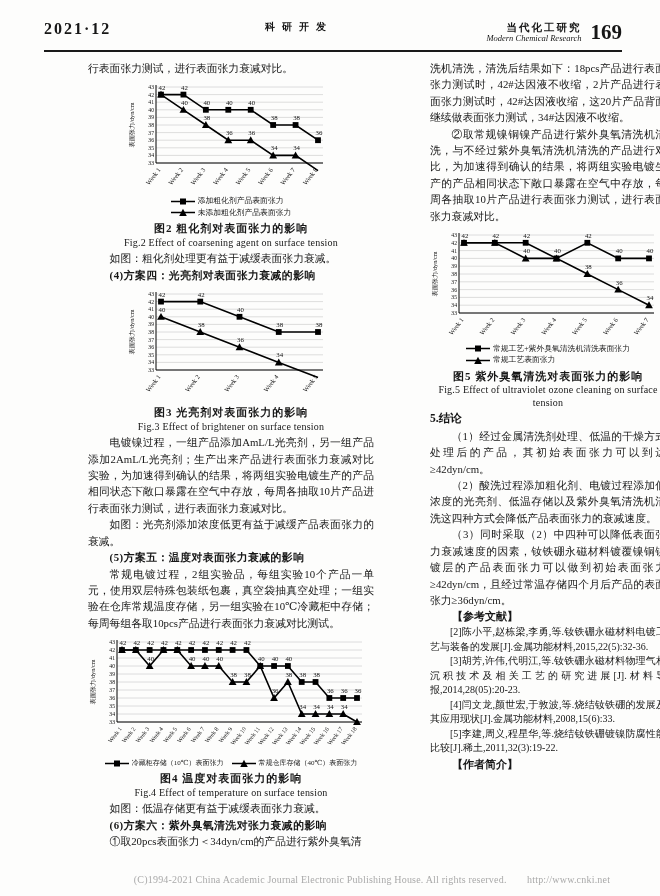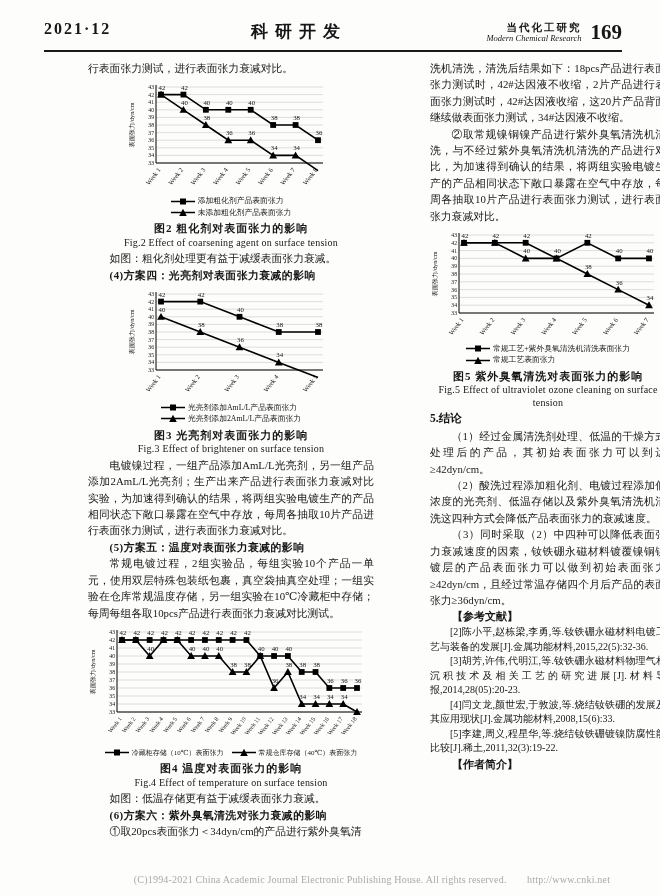--- a/index.html
+++ b/index.html
@@ -2,21 +2,21 @@
 <html><head>
 <meta charset="utf-8">
 <style>
   html,body{margin:0;padding:0;}
   body{width:660px;height:896px;position:relative;overflow:hidden;background:#fdfdfc;
        font-family:"Liberation Serif","DejaVu Serif",serif;color:#161616;}
   
   .header{margin:0 38px 0 44px;padding:20px 0 5px;display:flex;align-items:flex-start;
           justify-content:space-between;border-bottom:2px solid #1a1a1a;}
   .issue{font-size:16px;font-weight:bold;letter-spacing:2px;}
-  .section{font-size:17px;font-weight:bold;letter-spacing:7px;padding-bottom:1px;font-family:Liberation Mono, monospace;}
+  .section{font-size:10px;font-weight:bold;letter-spacing:7px;padding-bottom:1px;font-family:Liberation Mono, monospace;}
   .jblock{display:flex;align-items:center;gap:9px;}
   .jnames{text-align:right;line-height:1.15;}
   .j-cn{font-size:10.5px;font-weight:bold;letter-spacing:2px;}
   .j-en{font-size:8.5px;font-style:italic;}
   .pageno{font-size:21px;font-weight:bold;}
   
   .cols{display:flex;gap:12px;padding:8px 38px 0 44px;}
   .col{width:288px;font-size:10.8px;line-height:1.52;text-align:justify;margin-left:44px;}
   .col p{margin:0;}
   .ind{text-indent:2em;}
@@ -200,41 +200,26 @@
             <path d="M34 26.900000000000002L37.9 33.8L30.1 33.8Z" fill="#000"></path>
             <text x="35" y="25.8" text-anchor="middle" font-size="6.8" fill="#111">40</text>
             <path d="M73.25 42.1L77.15 49L69.35 49Z" fill="#000"></path>
             <text x="74.25" y="41" text-anchor="middle" font-size="6.8" fill="#111">38</text>
             <path d="M112.5 57.3L116.4 64.19999999999999L108.6 64.19999999999999Z" fill="#000"></path>
             <text x="113.5" y="56.199999999999996" text-anchor="middle" font-size="6.8" fill="#111">36</text>
             <path d="M151.75 72.5L155.65 79.4L147.85 79.4Z" fill="#000"></path>
             <text x="152.75" y="71.4" text-anchor="middle" font-size="6.8" fill="#111">34</text>
           </svg>
         </div>
-        <div class="legend">
-          <span class="lg-row">
-            <svg width="24" height="9">
-              <line x1="0" y1="4.5" x2="24" y2="4.5" stroke="#000" stroke-width="1.5"></line>
-              <rect x="9" y="1.5" width="6" height="6" fill="#000"></rect>
-            </svg>
-            <span>光亮剂添加AmL/L产品表面张力</span>
-          </span>
-          <span class="lg-row">
-            <svg width="24" height="9">
-              <line x1="0" y1="4.5" x2="24" y2="4.5" stroke="#000" stroke-width="1.5"></line>
-              <path d="M12 0.8L15.8 8L8.2 8Z" fill="#000"></path>
-            </svg>
-            <span>光亮剂添加2AmL/L产品表面张力</span>
-          </span>
-        </div>
       <div class="caption-cn">图3 光亮剂对表面张力的影响</div>
       <div class="caption-en">Fig.3 Effect of brightener on surface tension</div>
     </div>
 
     <p class="ind">电镀镍过程，一组产品添加AmL/L光亮剂，另一组产品添加2AmL/L光亮剂；生产出来产品进行表面张力衰减对比实验，为加速得到确认的结果，将两组实验电镀生产的产品相同状态下敞口暴露在空气中存放，每周各抽取10片产品进行表面张力测试，进行表面张力衰减对比。</p>
+    <p class="ind">如图：光亮剂添加浓度低更有益于减缓产品表面张力的衰减。</p>
     <p class="plan-head">(5)方案五：温度对表面张力衰减的影响</p>
     <p class="ind">常规电镀过程，2组实验品，每组实验10个产品一单元，使用双层特殊包装纸包裹，真空袋抽真空处理；一组实验在仓库常规温度存储，另一组实验在10℃冷藏柜中存储；每周每组各取10pcs产品进行表面张力衰减对比测试。</p>
 
     <div class="chart-block">
       <div class="chart">
           <svg width="286" height="124">
             <line x1="29" y1="8" x2="274" y2="8" stroke="#c3c3c3" stroke-width="0.55"></line>
             <text x="27" y="10" text-anchor="end" font-size="5.7" fill="#111">43</text>
             <line x1="29" y1="16" x2="274" y2="16" stroke="#c3c3c3" stroke-width="0.55"></line>
             <text x="27" y="18" text-anchor="end" font-size="5.7" fill="#111">42</text>

